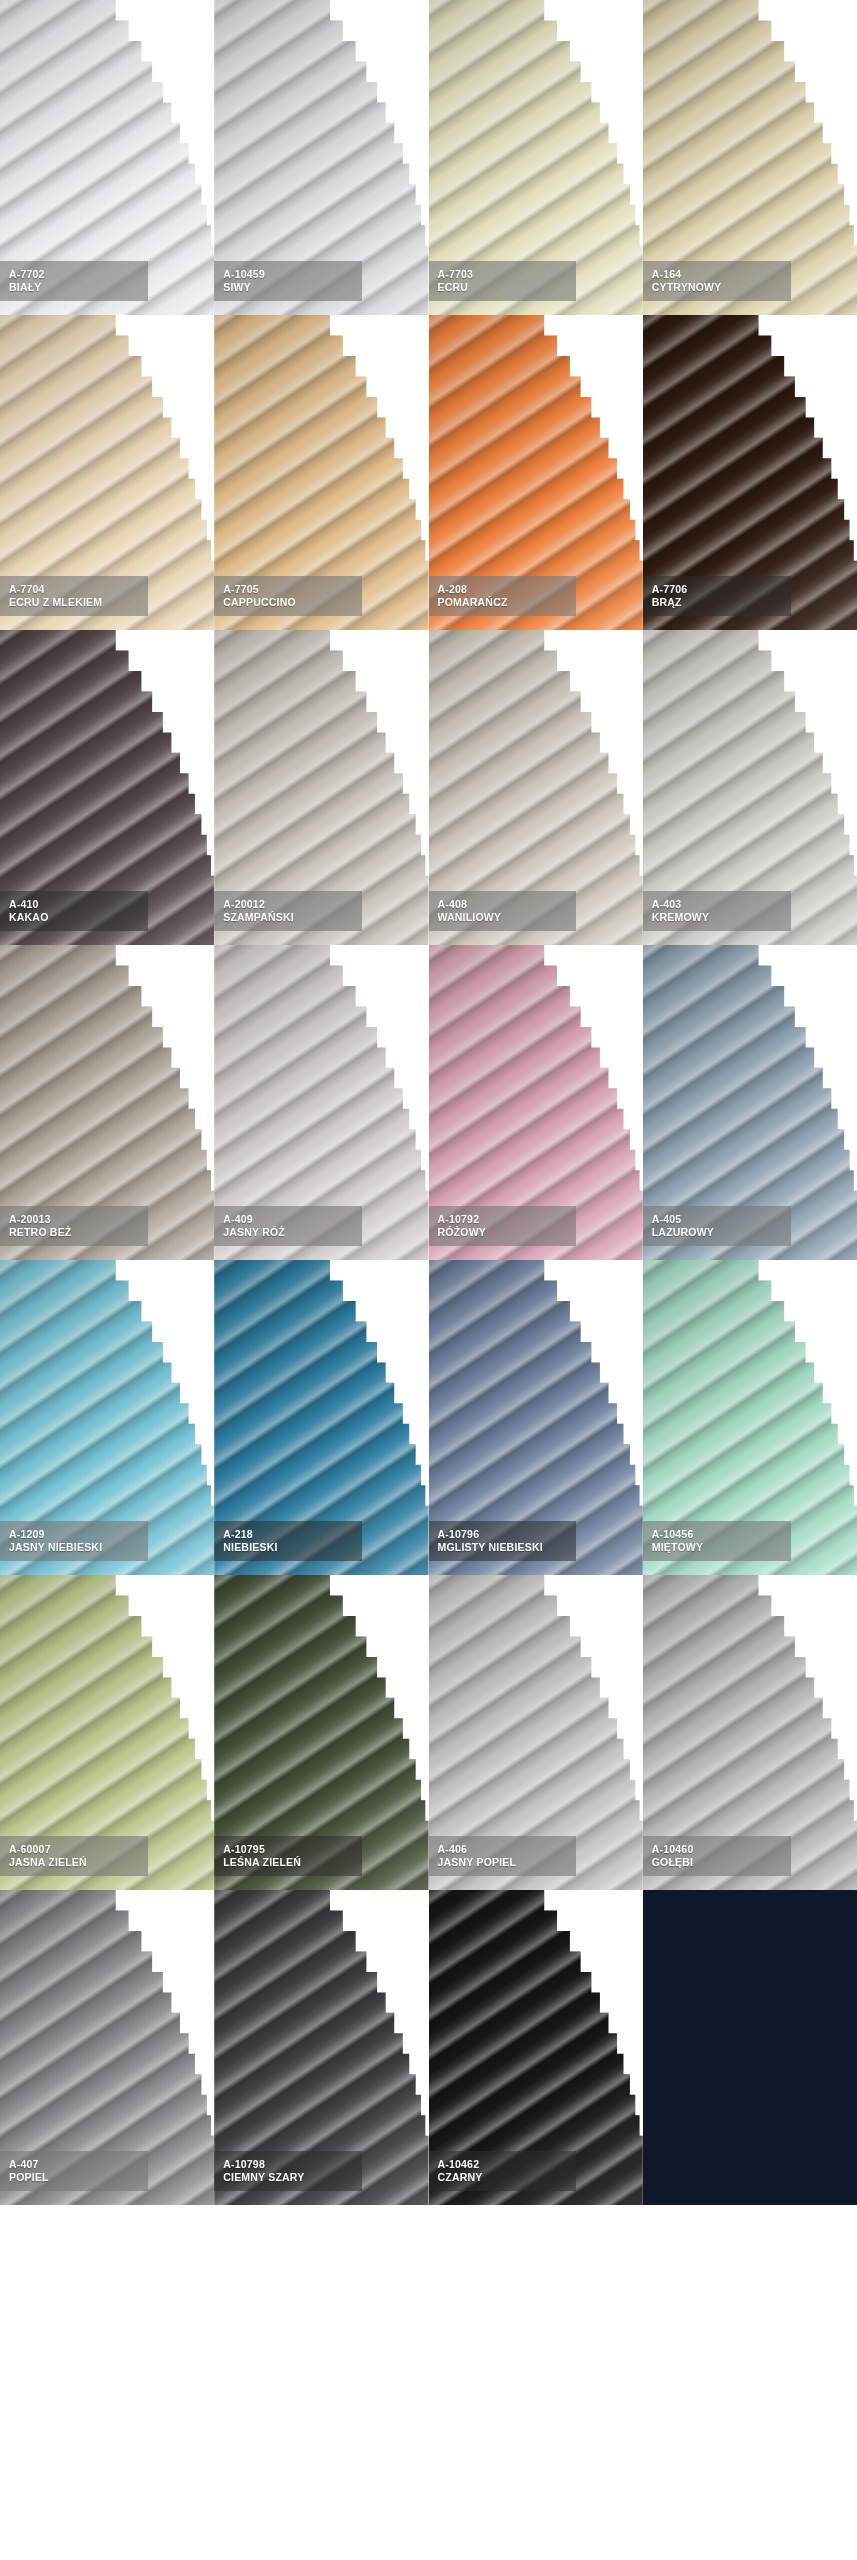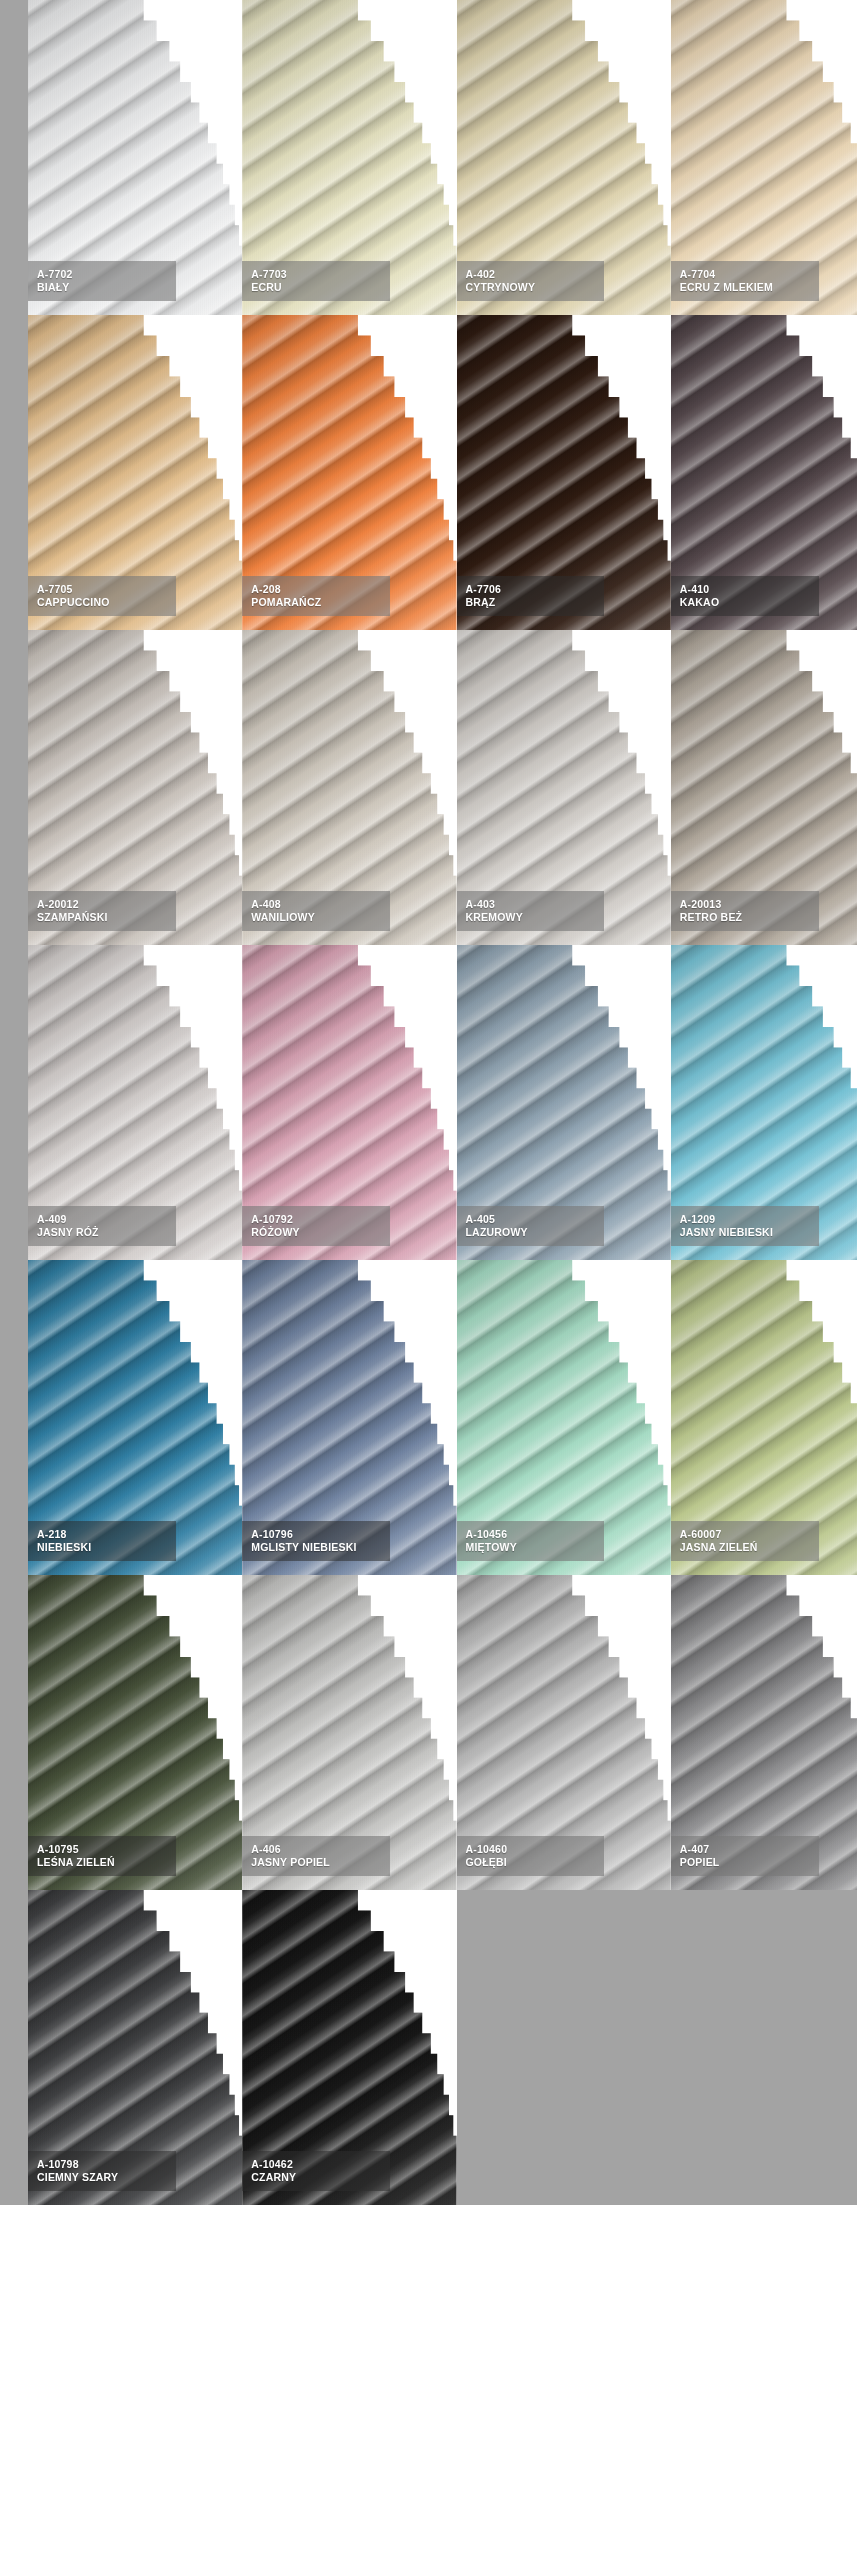--- a/index.html
+++ b/index.html
@@ -6,22 +6,21 @@
   html, body {
     width: 857px;
     background: #ffffff;
     font-family: "Liberation Sans", sans-serif;
   }
   #catalog {
     width: 857px;
     display: grid;
     grid-template-columns: repeat(4, 214.25px);
     grid-auto-rows: 315px;
-    background: #a3a3a3;
-    padding-left: 28px;
+    background: #0f172a;
   }
   .swatch {
     position: relative;
     width: 214.25px;
     height: 315px;
     overflow: hidden;
     background: #ffffff;
   }
   
   .fabric {
@@ -111,39 +110,51 @@
         <div class="sheen"></div>
         <div class="grain"></div>
       </div>
       <div class="label">
         <span class="code">A-7702</span>
         <span class="name">BIAŁY</span>
       </div>
     </div>
     <div class="swatch">
       <div class="fabric">
+        <div class="base" style="background: rgb(217, 218, 220);"></div>
+        <div class="pleats"></div>
+        <div class="sheen"></div>
+        <div class="grain"></div>
+      </div>
+      <div class="label">
+        <span class="code">A-10459</span>
+        <span class="name">SIWY</span>
+      </div>
+    </div>
+    <div class="swatch">
+      <div class="fabric">
         <div class="base" style="background: rgb(228, 225, 191);"></div>
         <div class="pleats"></div>
         <div class="sheen"></div>
         <div class="grain"></div>
       </div>
       <div class="label">
         <span class="code">A-7703</span>
         <span class="name">ECRU</span>
       </div>
     </div>
     <div class="swatch">
       <div class="fabric">
         <div class="base" style="background: rgb(222, 211, 174);"></div>
         <div class="pleats"></div>
         <div class="sheen"></div>
         <div class="grain"></div>
       </div>
       <div class="label">
-        <span class="code">A-402</span>
+        <span class="code">A-164</span>
         <span class="name">CYTRYNOWY</span>
       </div>
     </div>
     <div class="swatch">
       <div class="fabric">
         <div class="base" style="background: rgb(233, 213, 180);"></div>
         <div class="pleats"></div>
         <div class="sheen"></div>
         <div class="grain"></div>
       </div>

